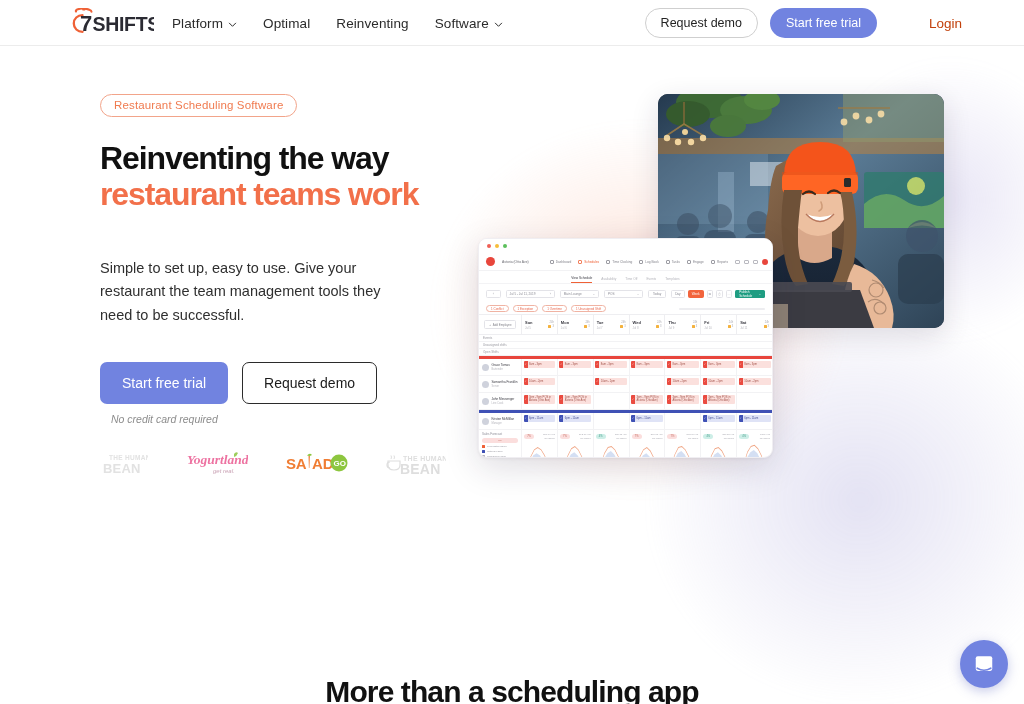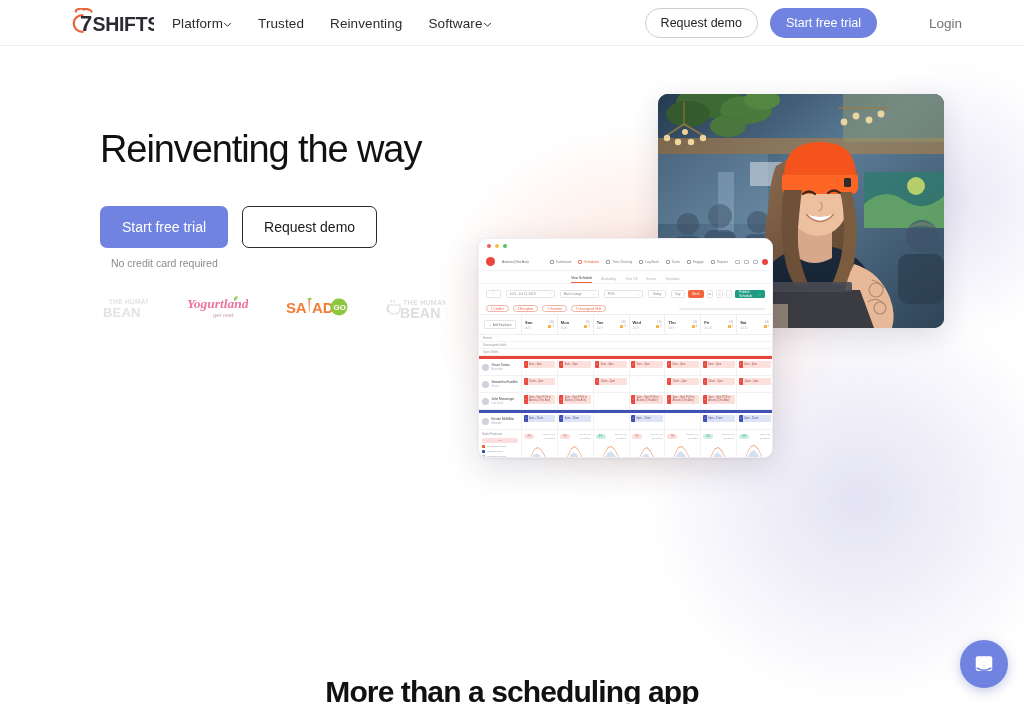--- a/index.html
+++ b/index.html
@@ -32,64 +32,64 @@
   
   .header {
     position: absolute; left: 0; top: 0; width: 1024px; height: 46px;
     background: #fff; border-bottom: 1px solid #ececec;
     display: flex; align-items: center; z-index: 50;
   }
   .logo { position:absolute; left: 70px; top: 9px; height: 28px; display:flex; align-items:center; }
   .logo svg { display:block; }
   .nav { position: absolute; left: 172px; top: 0; height: 46px; display: flex; align-items: center; gap: 26px; }
   .nav-item {
-    display: flex; align-items: center; 
+    display: flex; align-items: center; gap: 5px;
     font-size: 13.5px; color: #2b2b2b; cursor: pointer; letter-spacing: .1px;
   }
   .caret { width: 9px; height: 9px; display:inline-block; position: relative; top:1px; }
   .caret svg { display:block; }
   .hdr-right { position:absolute; right: 0; top: 0; height: 46px; display:flex; align-items:center; }
   .btn-outline-sm {
     border: 1px solid #cfcfcf; border-radius: 18px; background:#fff;
     font-size: 12.5px; color:#232323; padding: 7px 15px; cursor:pointer;
     font-family:"Liberation Sans", sans-serif; white-space:nowrap;
   }
   .btn-primary-sm {
     border: none; border-radius: 18px; background:#7183e0; color:#fff;
     font-size: 12.5px; padding: 8px 16px; cursor:pointer;
     font-family:"Liberation Sans", sans-serif; white-space:nowrap;
   }
-  .login-link { font-size: 13.5px; color:#737373; cursor:pointer; }
+  .login-link { font-size: 13.5px; color:#c2410c; cursor:pointer; }
 
   
   .hero-left { position: absolute; left: 100px; top: 94px; width: 400px; z-index: 10; }
   .badge {
     display:inline-block; border:1px solid #f2a48a; color:#f07b50;
     border-radius: 16px; font-size: 11.5px; padding: 4px 13px 5px; letter-spacing:.15px;
   }
   .headline {
-    margin-top: 34px; font-size: 38px; line-height: 1.12; font-weight: 400;
+    margin-top: 24px; font-size: 32px; line-height: 1.12; font-weight: 700;
     letter-spacing: -1.1px; color: #111111;
   }
   .headline .accent { color: #f2704a; display:block; }
   .subcopy {
     margin-top: 44px; font-size: 14.5px; line-height: 1.62; color: #2f2f2f; max-width: 292px;
   }
   .cta-row { margin-top: 35px; display:flex; align-items:center; gap: 14px; }
   .btn-primary-lg {
     border:none; border-radius: 7px; background:#7183e0; color:#fff;
     font-size: 14px; padding: 13px 22px; cursor:pointer;
     font-family:"Liberation Sans", sans-serif;
   }
   .btn-outline-lg {
     border:1px solid #2b2b2b; border-radius: 7px; background:#fff; color:#1b1b1b;
     font-size: 14px; padding: 12px 21px; cursor:pointer;
     font-family:"Liberation Sans", sans-serif;
   }
-  .nocc { margin-top: 9px; font-size: 10.5px; color:#8c8c8c; padding-left: 11px; }
+  .nocc { margin-top: 9px; font-size: 10.5px; color:#8c8c8c; padding-left: 11px; font-style: italic; }
   .trusted { margin-top: 55px; font-size: 12px; color:#3a3a3a; }
   .logos { margin-top: 22px; display:flex; align-items:center; gap: 38px; height: 34px; }
   .logo-item { display:flex; align-items:center; justify-content:center; height:34px; }
 
   
   .photo {
     position:absolute; left: 658px; top: 94px; width: 286px; height: 234px;
     border-radius: 10px; overflow:hidden; z-index: 12;
     box-shadow: 0 8px 28px rgba(40,30,60,.14);
     background:#1d2a38;
@@ -224,21 +224,21 @@
     <div class="nav">
       <div class="nav-item">
         <span>Platform</span>
         <span class="caret">
           <svg width="9" height="9" viewBox="0 0 10 10">
               <path d="M1.5 3.5 L5 7 L8.5 3.5" stroke="#2b2b2b" stroke-width="1.1" fill="none" stroke-linecap="round"></path>
             </svg>
         </span>
       </div>
       <div class="nav-item">
-        <span>Trusted</span>
+        <span>Optimal</span>
       </div>
       <div class="nav-item">
         <span>Reinventing</span>
       </div>
       <div class="nav-item">
         <span>Software</span>
         <span class="caret">
           <svg width="9" height="9" viewBox="0 0 10 10">
               <path d="M1.5 3.5 L5 7 L8.5 3.5" stroke="#2b2b2b" stroke-width="1.1" fill="none" stroke-linecap="round"></path>
             </svg>
@@ -248,25 +248,28 @@
 
     <div class="hdr-right">
       <button class="btn-outline-sm" style="margin-right:12px;">Request demo</button>
       <button class="btn-primary-sm" style="margin-right:52px;">Start free trial</button>
       <span class="login-link" style="margin-right:62px;">Login</span>
     </div>
   </div>
 
   <div class="hero-left">
 
+    <div class="badge">Restaurant Scheduling Software</div>
 
     <h1 class="headline">
       <span>Reinventing the way</span>
+      <span class="accent">restaurant teams work</span>
     </h1>
 
+    <p class="subcopy">Simple to set up, easy to use. Give your restaurant the team management tools they need to be successful.</p>
 
     <div class="cta-row">
       <button class="btn-primary-lg">Start free trial</button>
       <button class="btn-outline-lg">Request demo</button>
     </div>
     <div class="nocc">No credit card required</div>
 
 
     <div class="logos">
 

